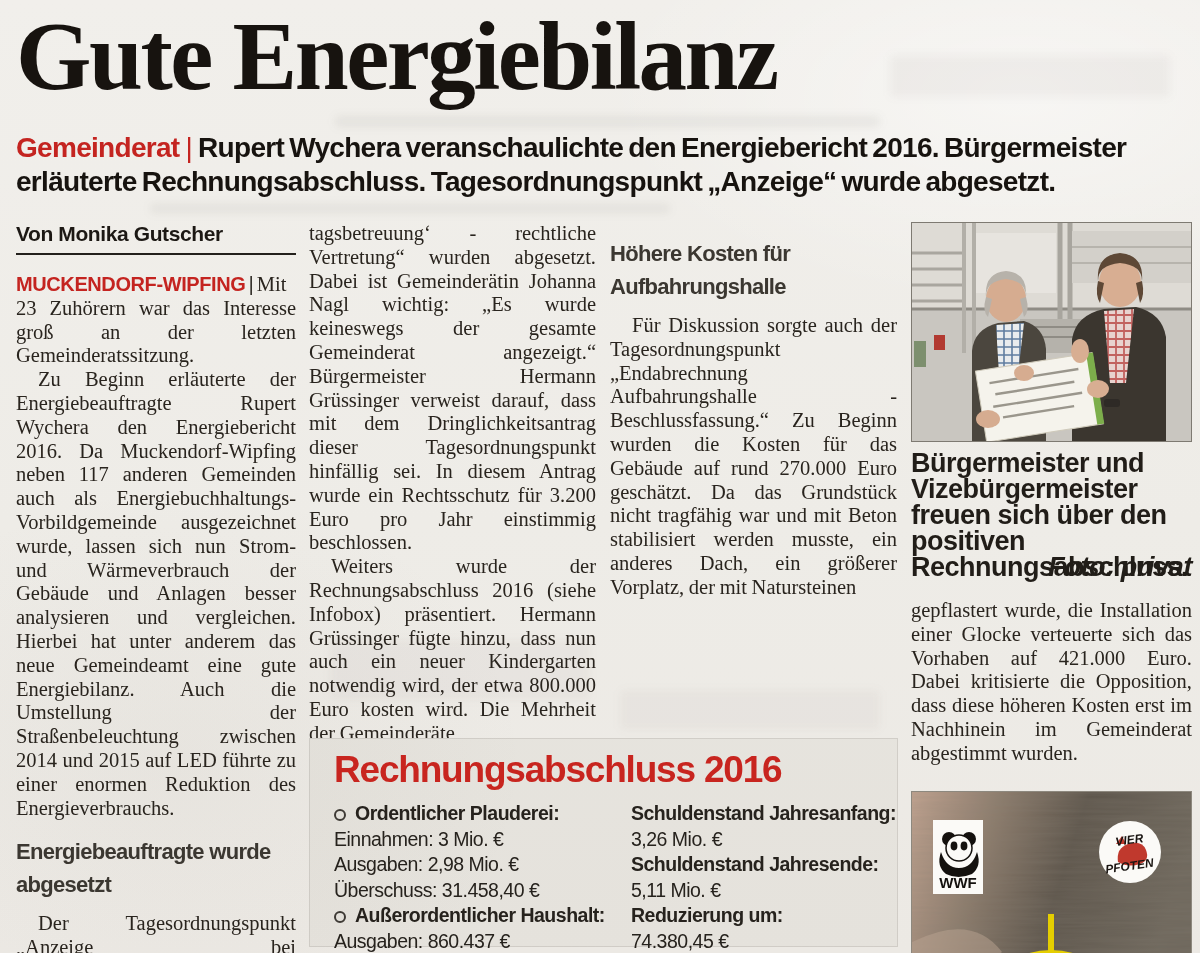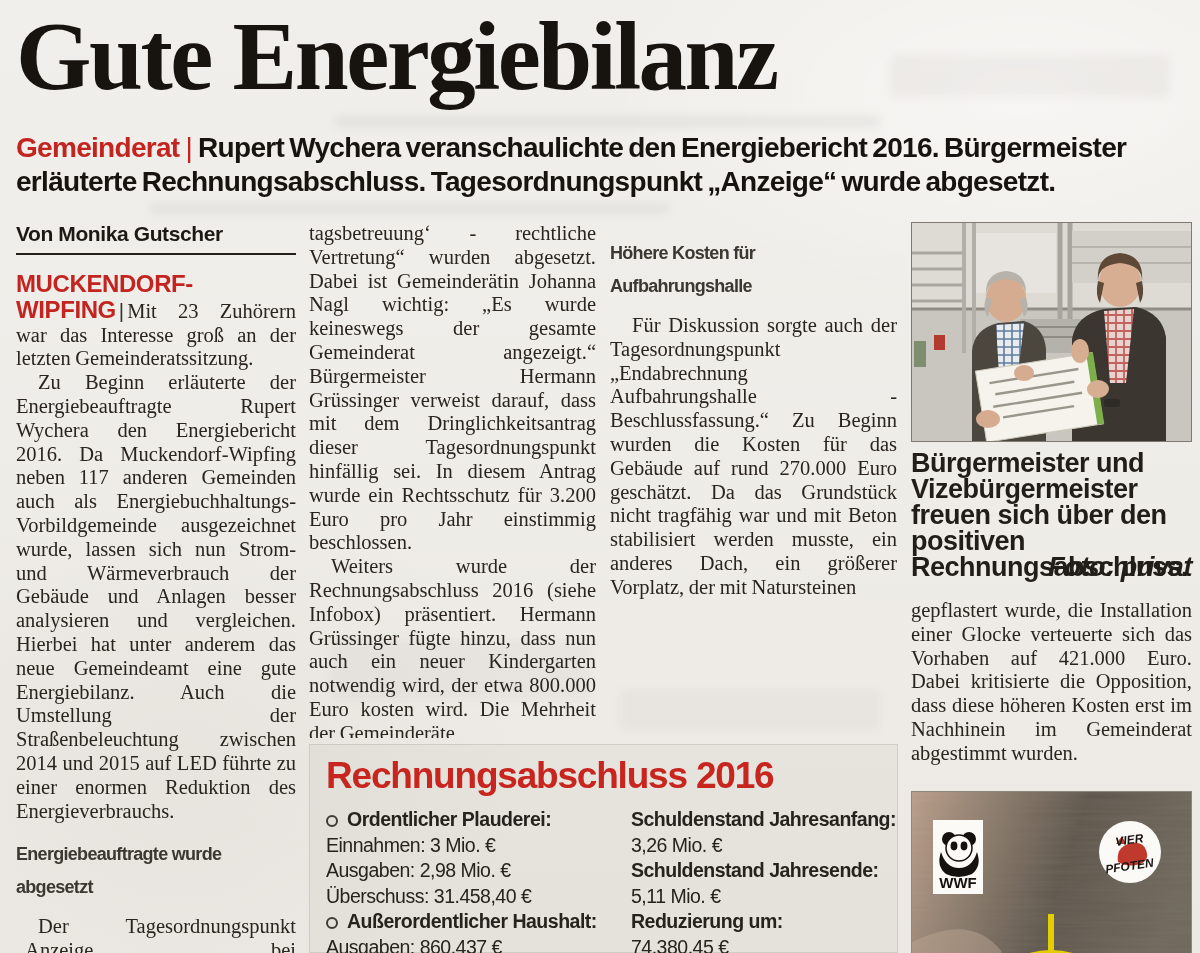--- a/index.html
+++ b/index.html
@@ -61,39 +61,39 @@
   }
   .indent{ text-indent:22px; }
 
   .byline{
     font-family:"Liberation Sans","DejaVu Sans",sans-serif;
     font-weight:700; font-size:21px; letter-spacing:-.4px; color:#1c1814;
     border-bottom:2.5px solid #23201c; padding-bottom:7px; margin-bottom:17px;
   }
   .location{
     font-family:"Liberation Sans","DejaVu Sans",sans-serif;
-    font-weight:700; font-size:24px; letter-spacing:-.4px; color:#c42420;
+    font-weight:700; font-size:20px; letter-spacing:-.4px; color:#c42420;
   }
   .loc-sep{
     font-family:"Liberation Sans","DejaVu Sans",sans-serif;
     font-weight:400; color:#37332e; padding:0 3px;
   }
   .colsubhead{
     font-family:"Liberation Sans","DejaVu Sans",sans-serif;
-    font-weight:700; font-size:18px; line-height:33px;
+    font-weight:700; font-size:22px; line-height:33px;
     letter-spacing:-.7px; color:#3b3731;
     margin-top:15px; margin-bottom:11px;
   }
 
   
   .infobox{
-    margin-top:6px; width:589px; height:209px;
+    width:589px; height:209px;
     background:rgba(110,104,92,.055);
     border:1px solid rgba(100,95,85,.16);
-    padding:10px 16px 0 16px;
+    padding:10px 16px 0 24px;
   }
   .infobox-title{
     font-family:"Liberation Sans","DejaVu Sans",sans-serif;
     font-weight:700; font-size:37px; letter-spacing:-1.2px; color:#c8251f;
     margin-bottom:10px;
   }
   .infobox-cols{ display:flex; gap:14px; }
   .ib-left{ width:292px; }
   .ib-right{ width:250px; }
   .ib-row{

